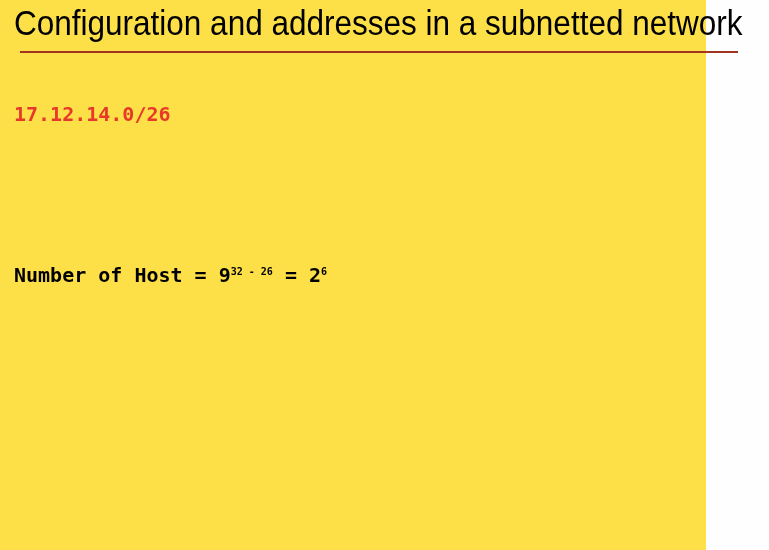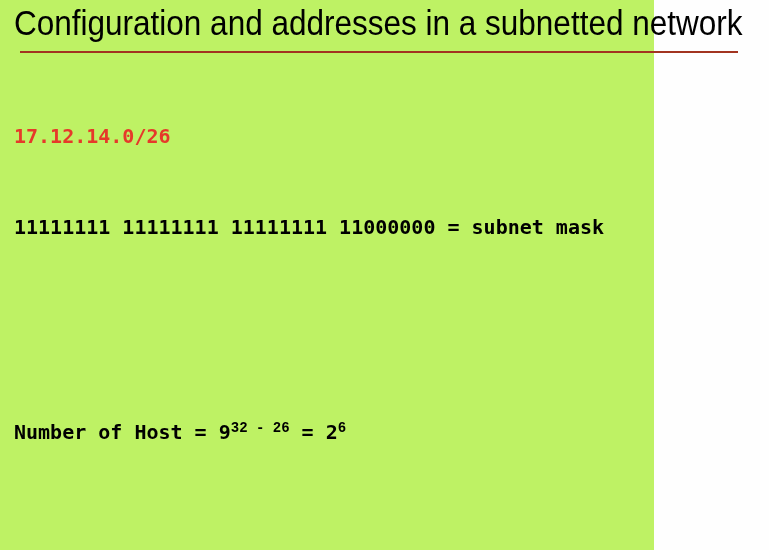--- a/index.html
+++ b/index.html
@@ -4,22 +4,22 @@
 <style>
   html, body { margin: 0; padding: 0; }
   body {
     width: 769px; height: 550px;
     background: #fefefe;
     font-family: "Liberation Sans", sans-serif;
     overflow: hidden;
   }
   .slide {
     position: relative;
-    width: 654px; height: 550px;
-    background: #bef264;
+    width: 706px; height: 550px;
+    background: #fde047;
   }
   .title {
     position: absolute;
     left: 14px; top: 3px;
     margin: 0;
     font-family: "Liberation Sans", sans-serif;
     font-size: 35px;
     font-weight: 400;
     color: #000;
     white-space: nowrap;
@@ -36,39 +36,37 @@
   .mono {
     position: absolute;
     left: 14px; top: 57px;
     font-family: "DejaVu Sans Mono", "Liberation Mono", monospace;
     font-weight: 700;
     font-size: 20px;
     line-height: 23px;
     color: #000;
     white-space: pre;
   }
-  .line { height: 23px; margin-top: 22px; }
+  .line { height: 23px; }
   .red { color: #e6392a; }
   .sup {
-    font-size: 14px;
+    font-size: 10px;
     position: relative;
     top: -7px;
-    font-family: Liberation Mono, monospace;
   }
 </style>
 </head>
 <body>
 
 <div class="slide">
   <h1 class="title">Configuration and addresses in a subnetted network</h1>
   <div class="rule"></div>
 
   <div class="mono">
     <div class="line red">17.12.14.0/26</div>
-    <div class="line">11111111 11111111 11111111 11000000 = subnet mask</div>
     <div class="line"></div>
 
     <div class="line"><span>Number of Host = 9</span><span class="sup">32 - 26</span><span> = 2</span><span class="sup">6</span></div>
     <div class="line"></div>
 
     
     
     
 
     

